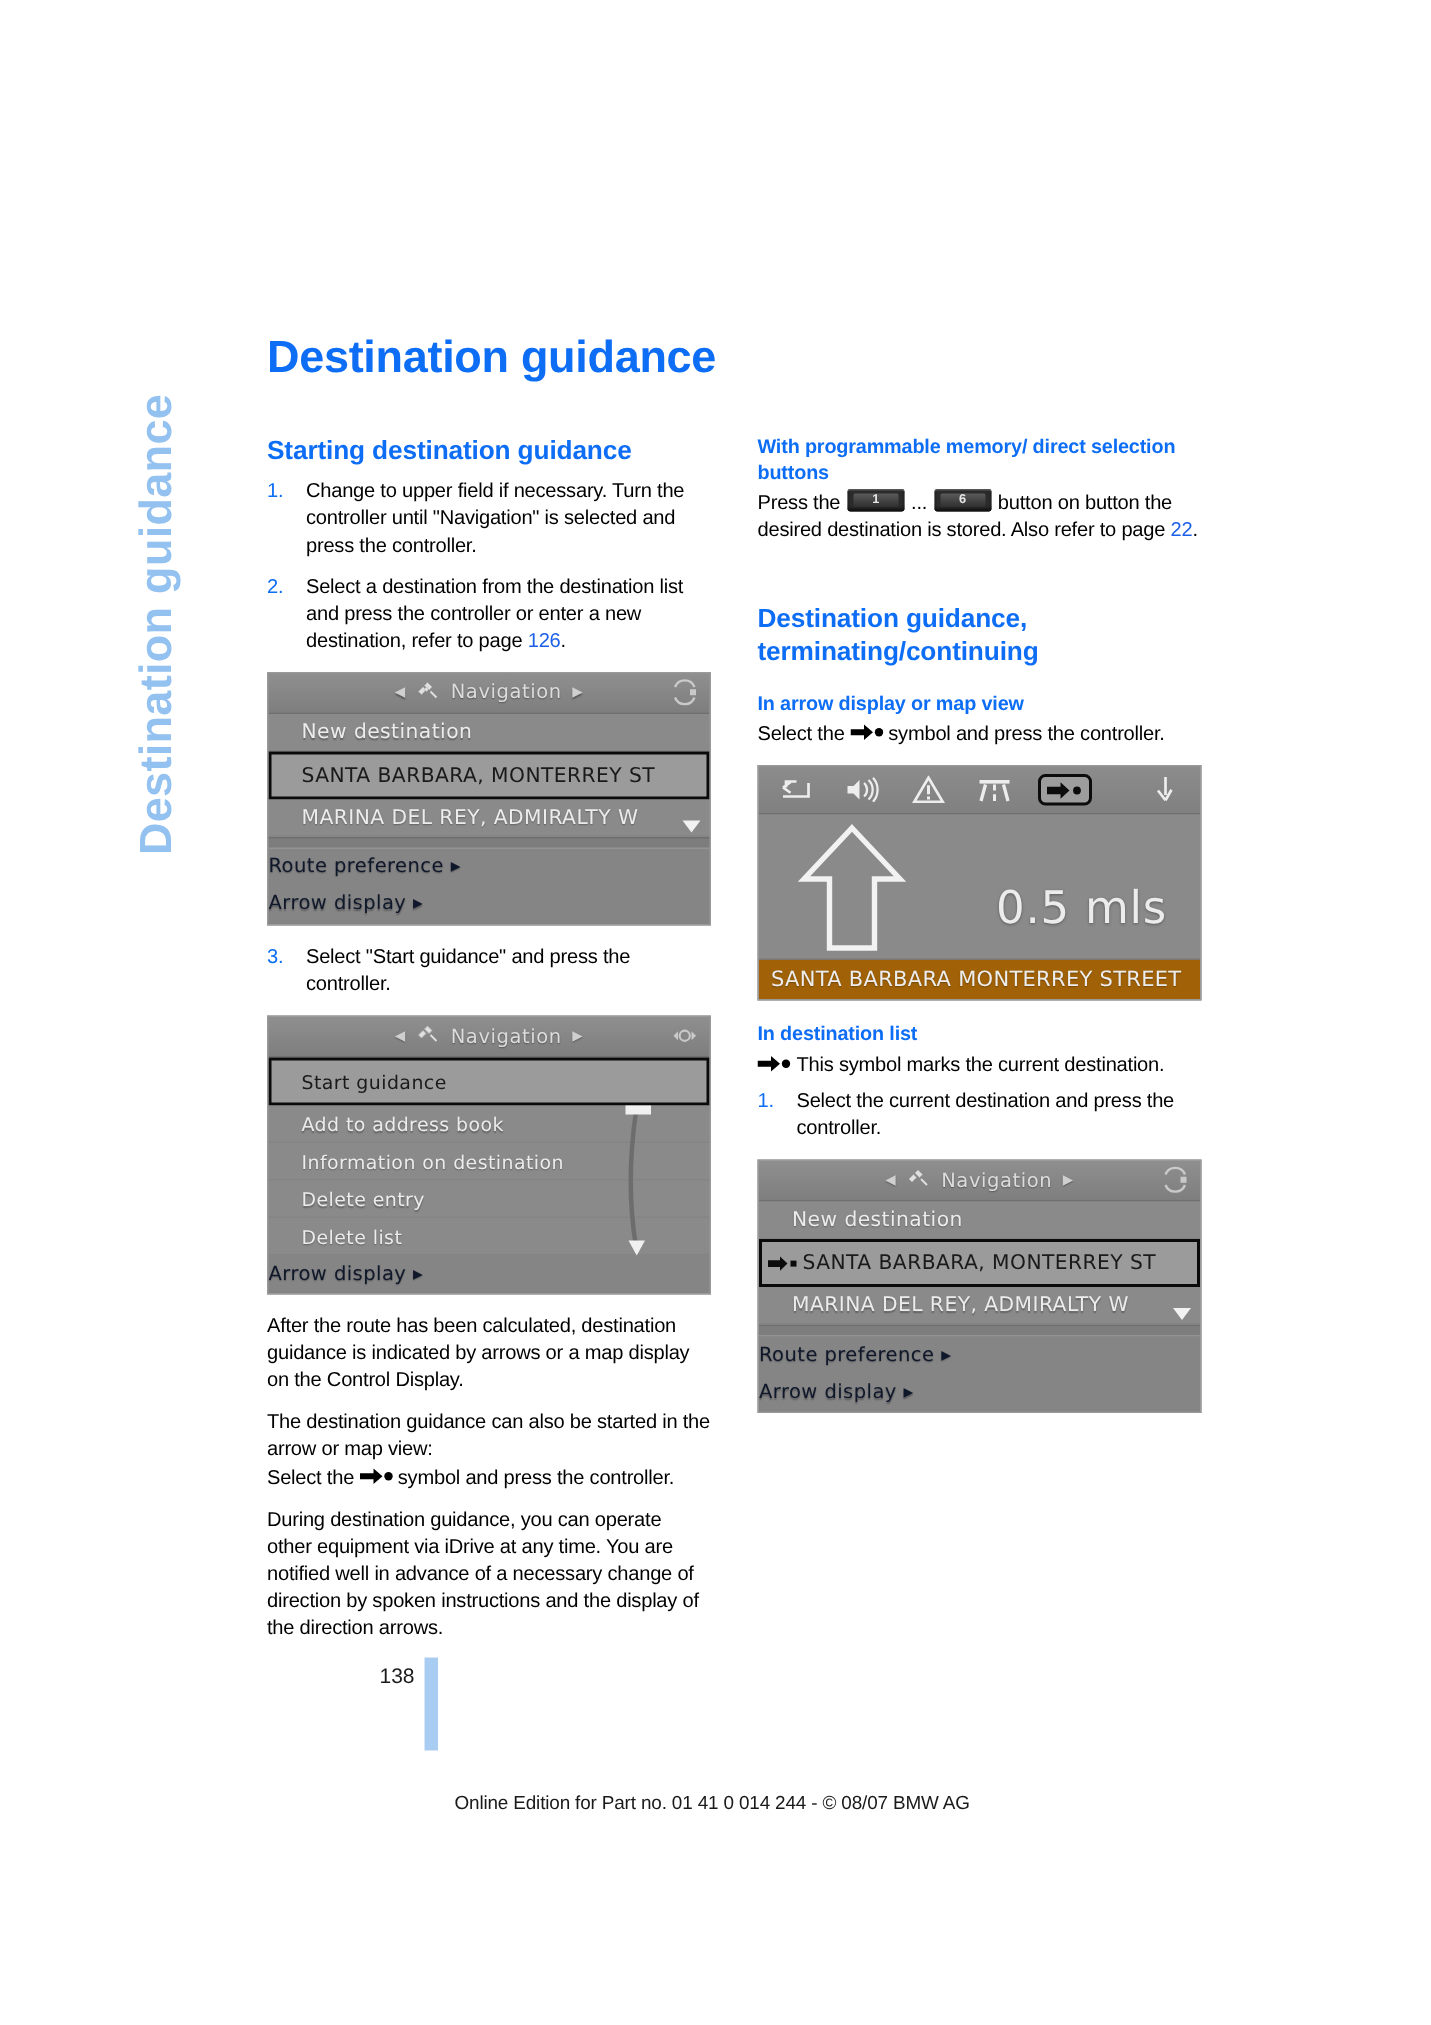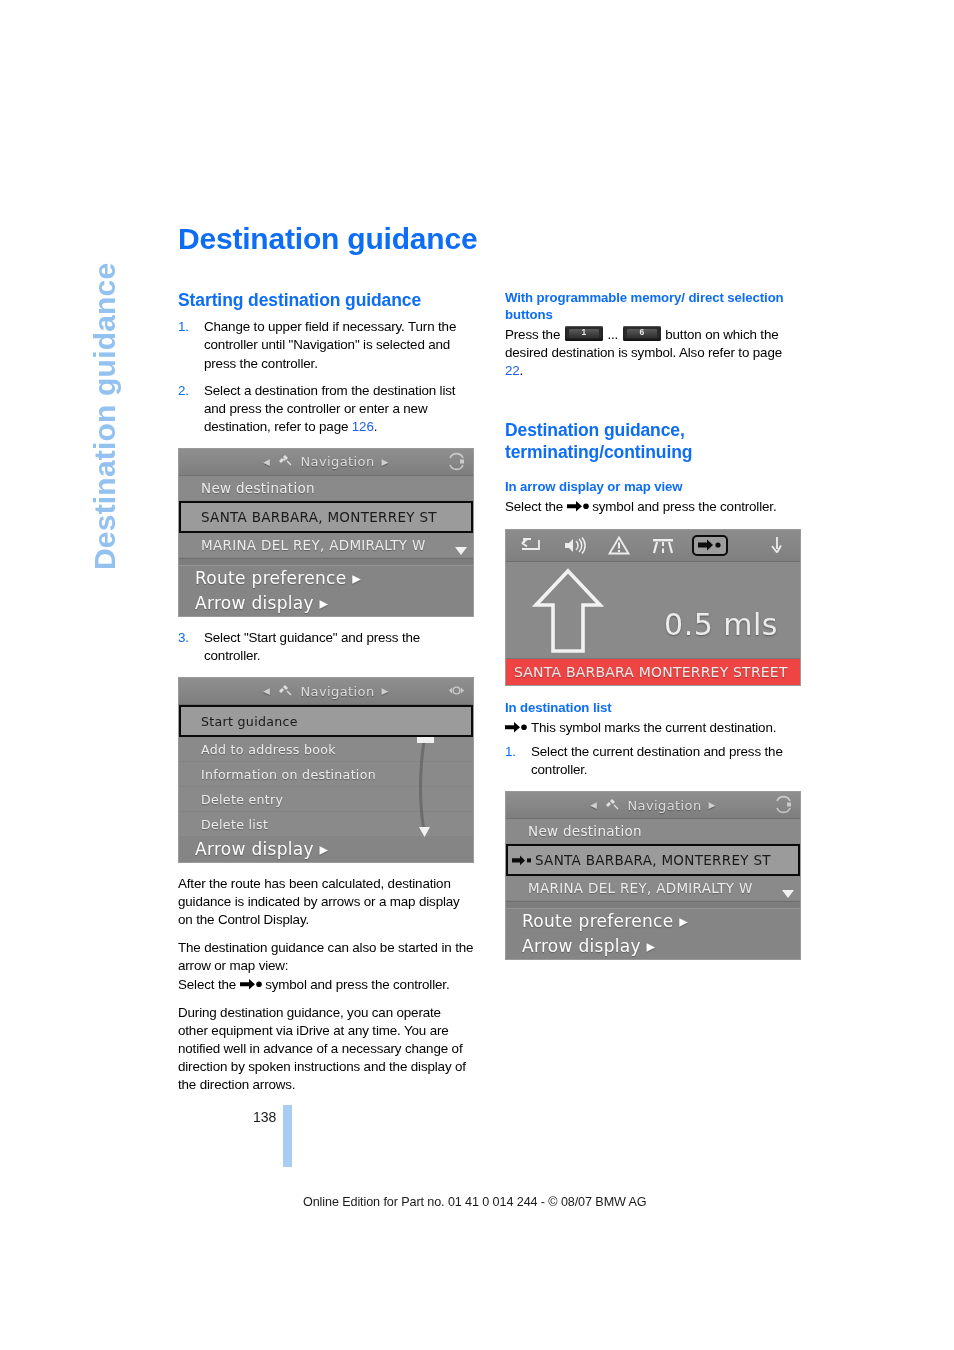--- a/index.html
+++ b/index.html
@@ -233,23 +233,23 @@
   .nav-row.sel {
     border: 2px solid #0a0a0a;
     background: #9b9b9b;
     color: #1a1a1a;
     text-shadow: none;
     height: 32px;
     padding-left: 20px;
   }
   .nav-row.dim {
     background: #858585;
-    color: #ffffff;
-    padding-left: 16px;
-    font-size: 17px;
+    color: #0f172a;
+    padding-left: 0;
+    font-size: 13px;
   }
 
   .nav-sep {
     height: 6px;
     background: #7d7d7d;
     border-top: 1px solid #6f6f6f;
     border-bottom: 1px solid #949494;
   }
 
   
@@ -316,21 +316,21 @@
     letter-spacing: 0.5px;
     text-shadow: 0 1px 2px rgba(0,0,0,.35);
   }
   .ad-arrow {
     position: absolute;
     left: 26px;
     top: 6px;
   }
   .ad-street {
     height: 26px;
-    background: #ef4444;
+    background: #a16207;
     border-top: 1px solid #777;
     display: flex;
     align-items: center;
     padding-left: 8px;
     color: #ededed;
     font-size: 14px;
     letter-spacing: 0.2px;
     text-shadow: 0 1px 1px rgba(0,0,0,.3);
   }
 
@@ -479,21 +479,21 @@
             <circle cx="19" cy="6.2" r="2.8" fill="#000"></circle>
           </svg></span><span> symbol and press the controller.</span></p>
 
     <p class="body">During destination guidance, you can operate other equipment via iDrive at any time. You are notified well in advance of a necessary change of direction by spoken instructions and the display of the direction arrows.</p>
   </div>
 
   <div class="col col-right">
 
     <h3 class="sub">With programmable memory/ direct selection buttons</h3>
 
-    <p class="body"><span>Press the </span><span class="memo-btn"><span class="mb-inner"></span><span class="mb-num">1</span></span> <span>...</span> <span class="memo-btn"><span class="mb-inner"></span><span class="mb-num">6</span></span><span> button on which the desired destination is symbol. Also refer to page </span><span class="link">22</span><span>.</span></p>
+    <p class="body"><span>Press the </span><span class="memo-btn"><span class="mb-inner"></span><span class="mb-num">1</span></span> <span>...</span> <span class="memo-btn"><span class="mb-inner"></span><span class="mb-num">6</span></span><span> button on button the desired destination is stored. Also refer to page </span><span class="link">22</span><span>.</span></p>
 
     <h2 class="sec" style="margin-top:40px;">Destination guidance, terminating/continuing</h2>
 
     <h3 class="sub" style="margin-top:16px;">In arrow display or map view</h3>
 
     <p class="body"><span>Select the </span><span class="destsym"><svg width="22" height="13" viewBox="0 0 22 13">
             <path d="M0 4.2 L9 4.2 L9 1 L15 6.2 L9 11.4 L9 8.2 L0 8.2 Z" fill="#000"></path>
             <circle cx="19" cy="6.2" r="2.8" fill="#000"></circle>
           </svg></span><span> symbol and press the controller.</span></p>
 

